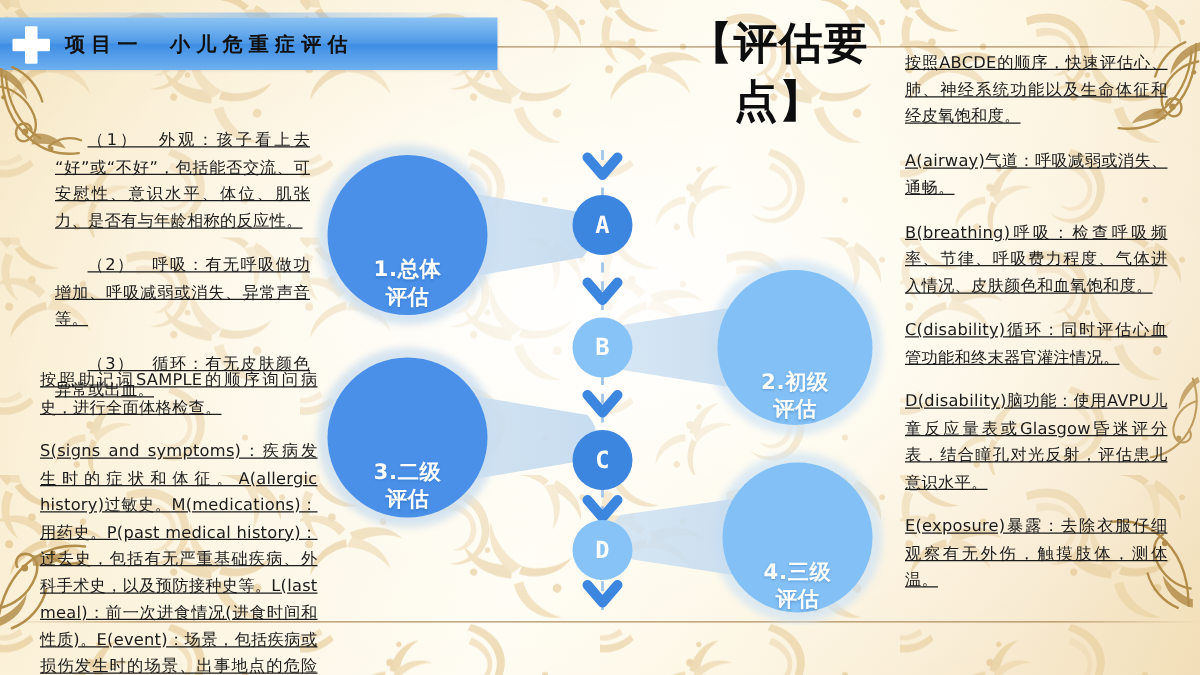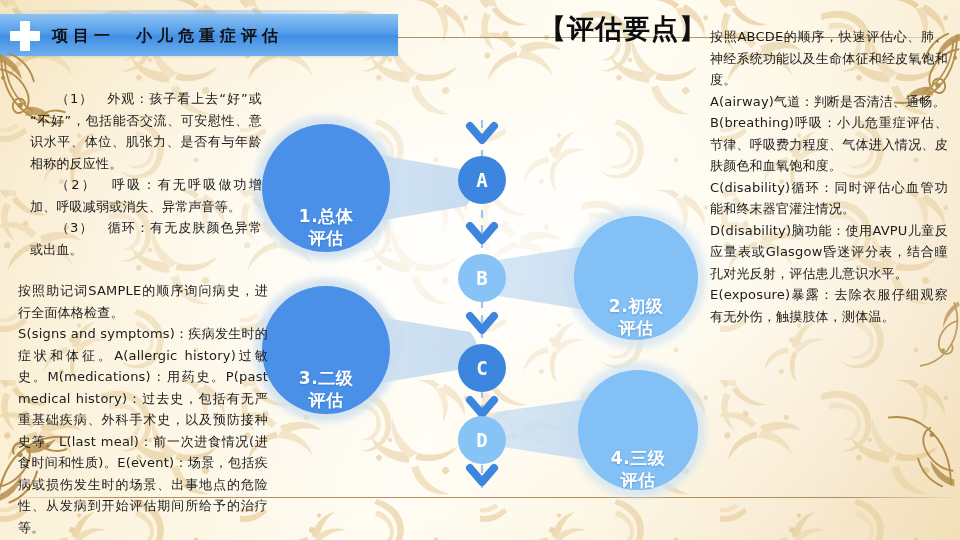--- a/index.html
+++ b/index.html
@@ -43,34 +43,34 @@
   .cross b.v{left:10px;top:0;width:10px;height:30px;}
   .hdr-text{
     position:absolute;left:52px;top:20px;height:32px;line-height:32px;
     font-family:"DejaVu Serif","Liberation Serif",serif;
     font-weight:700;font-size:16px;color:#101010;letter-spacing:5px;
     white-space:nowrap;
   }
   .title{
     position:absolute;left:518px;top:11px;width:210px;text-align:center;
     font-family:"DejaVu Sans","Liberation Sans",sans-serif;
-    font-weight:700;font-size:27px;color:#0d0d0d;letter-spacing:1px;
+    font-weight:700;font-size:35px;color:#0d0d0d;letter-spacing:1px;
     text-shadow:0 1px 0 rgba(255,255,255,.6);
     z-index:6;
   }
 
   
   .txt{
     position:absolute;color:#1b1b1b;
     font-family:"DejaVu Sans","Liberation Sans",sans-serif;
     font-size:13px;line-height:21.5px;letter-spacing:.2px;
     text-align:justify;text-justify:inter-ideograph;
     z-index:5;
   }
-  .txt p{margin:0;}
+  .txt p{margin:14px;text-decoration:underline;}
   .txt p.ind{text-indent:2em;}
 
   #tl{left:30px;top:88px;width:232px;}
   #bl{left:18px;top:280px;width:250px;}
   #tr{left:710px;top:26px;width:238px;}
   #br{left:716px;top:402px;width:234px;}
 
   
   .flow{position:absolute;left:246px;top:110px;width:470px;height:390px;z-index:4;}
   .flow svg{position:absolute;inset:0;width:100%;height:100%;}
@@ -235,22 +235,22 @@
     <p class="ind">（3）　循环：有无皮肤颜色异常或出血。</p>
   </div>
 
   <div class="txt" id="bl">
     <p>按照助记词SAMPLE的顺序询问病史，进行全面体格检查。</p>
     <p>S(signs and symptoms)：疾病发生时的症状和体征。A(allergic history)过敏史。M(medications)：用药史。P(past medical history)：过去史，包括有无严重基础疾病、外科手术史，以及预防接种史等。L(last meal)：前一次进食情况(进食时间和性质)。E(event)：场景，包括疾病或损伤发生时的场景、出事地点的危险性、从发病到开始评估期间所给予的治疗等。</p>
   </div>
 
   <div class="txt" id="tr">
     <p>按照ABCDE的顺序，快速评估心、肺、神经系统功能以及生命体征和经皮氧饱和度。</p>
-    <p>A(airway)气道：判断是否清洁、通畅。</p>
-    <p>B(breathing)呼吸：小儿危重症评估、节律、呼吸费力程度、气体进入情况、皮肤颜色和血氧饱和度。</p>
+    <p>A(airway)气道：呼吸减弱或消失、通畅。</p>
+    <p>B(breathing)呼吸：检查呼吸频率、节律、呼吸费力程度、气体进入情况、皮肤颜色和血氧饱和度。</p>
     <p>C(disability)循环：同时评估心血管功能和终末器官灌注情况。</p>
     <p>D(disability)脑功能：使用AVPU儿童反应量表或Glasgow昏迷评分表，结合瞳孔对光反射，评估患儿意识水平。</p>
     <p>E(exposure)暴露：去除衣服仔细观察有无外伤，触摸肢体，测体温。</p>
   </div>
 
 
   <div class="flow">
     <svg viewBox="0 0 470 390" xmlns="http://www.w3.org/2000/svg">
       <defs>
         <linearGradient id="conn" x1="0" y1="0" x2="1" y2="0">

